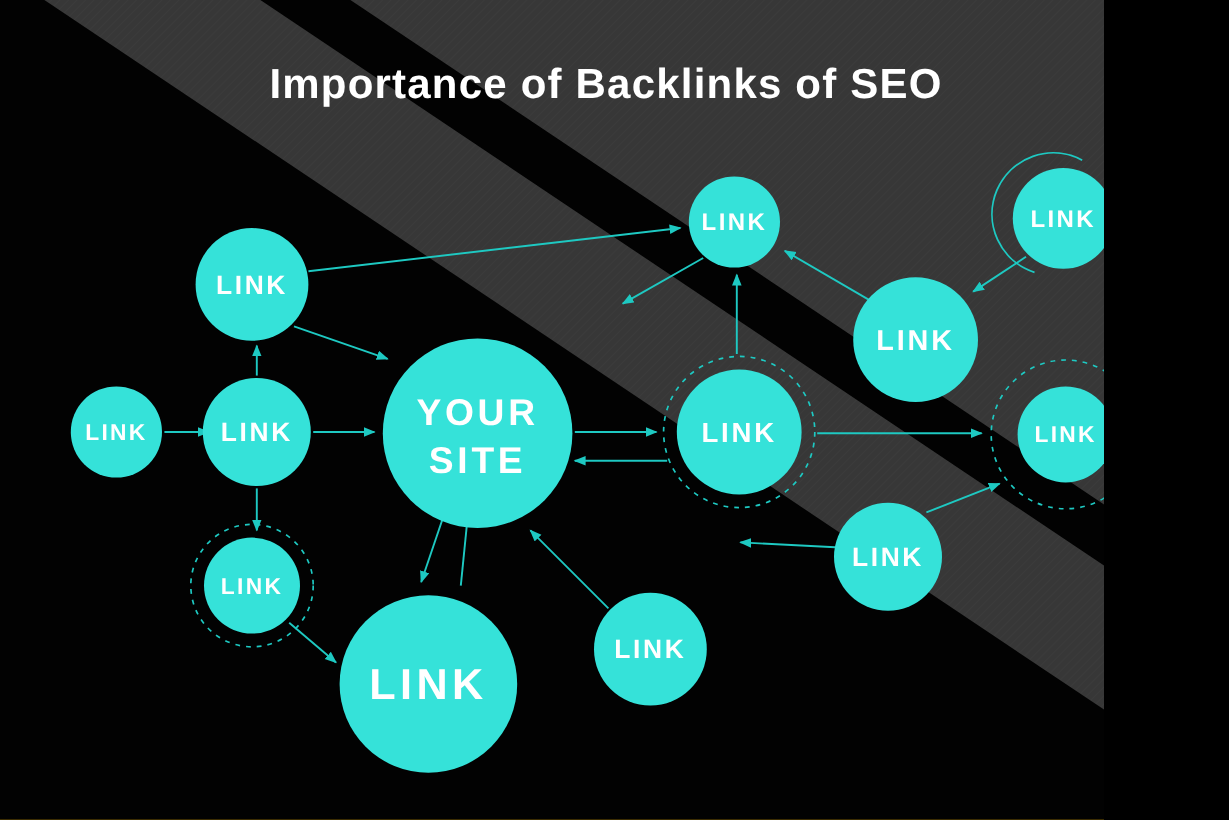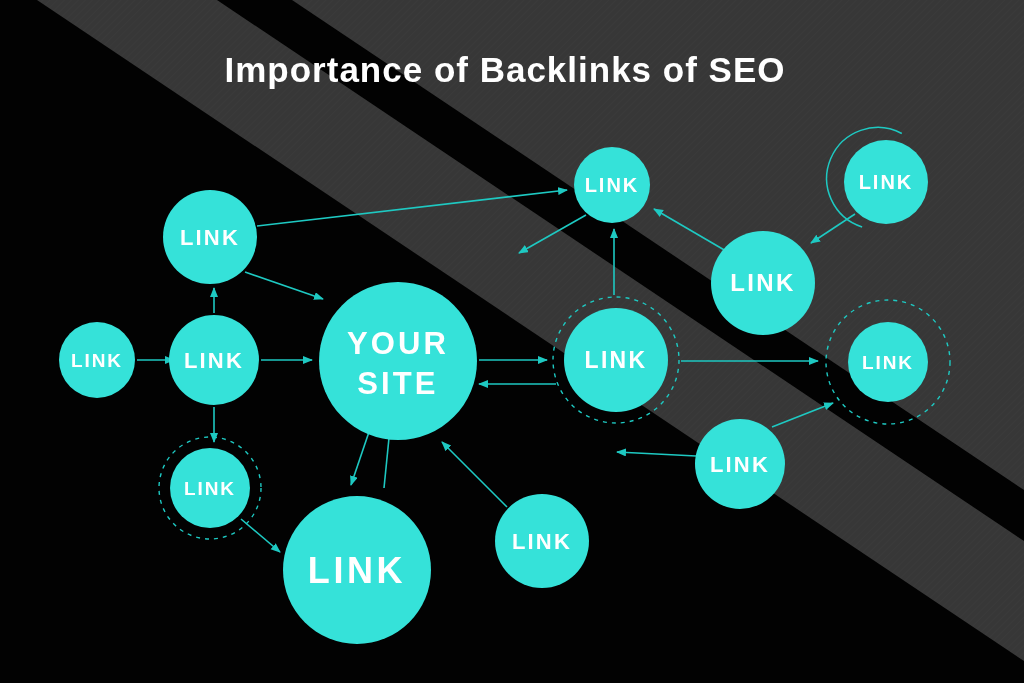--- a/index.html
+++ b/index.html
@@ -1,16 +1,16 @@
 <!DOCTYPE html>
 <html><head>
 <meta charset="utf-8">
 <style>
   html,body{margin:0;padding:0;background:#000;}
-  .stage{position:relative;width:1024px;height:683px;overflow:hidden;background:#eab308;}
+  .stage{position:relative;width:920px;height:683px;overflow:hidden;background:#eab308;}
   svg{display:block;font-family:"Liberation Sans",sans-serif;}
   .title-text{fill:#ffffff;font-weight:bold;font-size:35px;letter-spacing:1px;}
   .edge{fill:none;}
   .node-label{fill:#ffffff;font-weight:bold;}
 </style>
 </head>
 <body>
 
 <div class="stage">
   <svg id="scene" width="1024" height="683" viewBox="0 0 1024 683">

